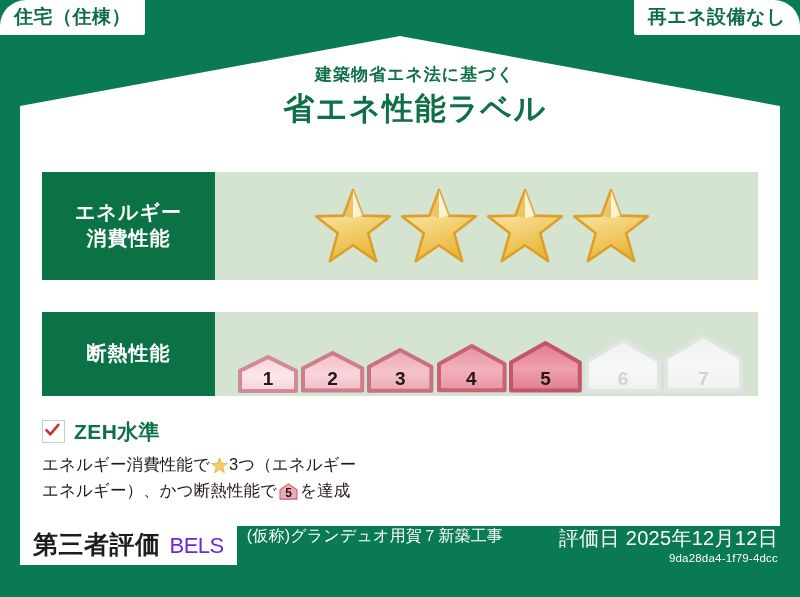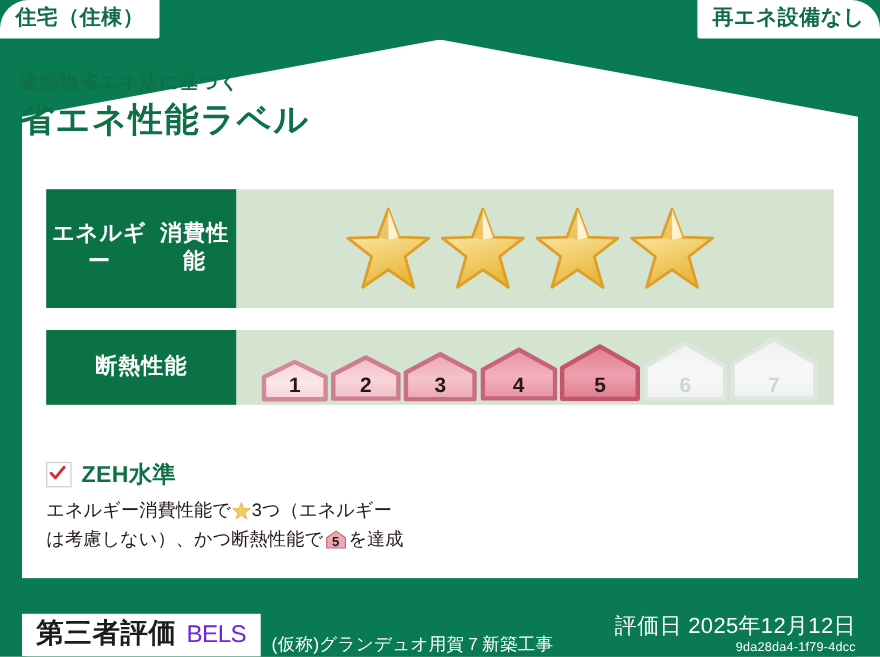--- a/index.html
+++ b/index.html
@@ -49,24 +49,24 @@
     width: 760px;
     height: 490px;
     background: #ffffff;
     clip-path: polygon(0% 14.3%, 50% 0%, 100% 14.3%, 100% 100%, 0% 100%);
     z-index: 2;
   }
 
   
   #title-block {
     position: absolute;
-    left: 0;
+    left: 12px;
     right: 0;
     top: 66px;
-    text-align: left;
+    text-align: center;
     z-index: 5;
     color: #0e7046;
     padding-left: 18px;
   }
   #title-sub {
     font-size: 17px;
     font-weight: bold;
     letter-spacing: 1px;
     line-height: 1.1;
   }
@@ -81,32 +81,32 @@
   
   .perf-row {
     position: absolute;
     left: 42px;
     width: 716px;
     display: flex;
     align-items: stretch;
     z-index: 5;
   }
   #row-energy      { top: 172px; height: 108px; }
-  #row-insulation  { top: 300px; height: 68px; justify-content: center; }
+  #row-insulation  { top: 312px; height: 84px; justify-content: center; }
 
   .perf-label {
     background: #0a7245;
     color: #ffffff;
     font-weight: bold;
     font-size: 20px;
     letter-spacing: 1px;
     width: 173px;
     flex: 0 0 173px;
     display: flex;
-    flex-direction: row;
+    flex-direction: column;
     align-items: center;
     justify-content: center;
     line-height: 1.28;
     text-align: center;
   }
   .perf-value {
     flex: 1 1 auto;
     background: #d5e3d1;
     display: flex;
     align-items: center;
@@ -223,21 +223,21 @@
   }
 
   
   #bottom-bar {
     position: absolute;
     left: 0; right: 0;
     bottom: 0;
     height: 71px;
     z-index: 7;
     display: flex;
-    align-items: flex-end;
+    align-items: flex-start;
   }
   #bels-box {
     background: #ffffff;
     margin-left: 20px;
     padding: 6px 13px 8px 13px;
     display: flex;
     align-items: baseline;
     gap: 9px;
     line-height: 1;
   }
@@ -442,21 +442,21 @@
           </svg>
         </span>
         <span class="criteria-title">ZEH水準</span>
       </div>
       <div class="criteria-body">
         <span>エネルギー消費性能で</span><span class="inline-icon">
           <svg width="17" height="17" viewBox="0 0 100 100">
             <polygon points="50,5 62,37 97,38 69,59 79,93 50,73 21,93 31,59 3,38 38,37" fill="#f3cc62" stroke="#d9a93a" stroke-width="4" stroke-linejoin="round"></polygon>
           </svg>
         </span><span>3つ（エネルギー</span><br>
-        <span>は考慮しない）、かつ断熱性能で</span><span class="inline-grade">
+        <span>エネルギー）、かつ断熱性能で</span><span class="inline-grade">
           <svg width="19" height="17" viewBox="0 0 44 40">
             <path d="M2 38 V16 L22 2 L42 16 V38 Z" fill="#ecaab4" stroke="#c06a78" stroke-width="2.5" stroke-linejoin="round"></path>
           </svg>
           <span class="ig-num">5</span>
         </span><span>を達成</span>
       </div>
     </div>
 
     <div class="criteria-col" id="criteria-col-right">
     </div>

